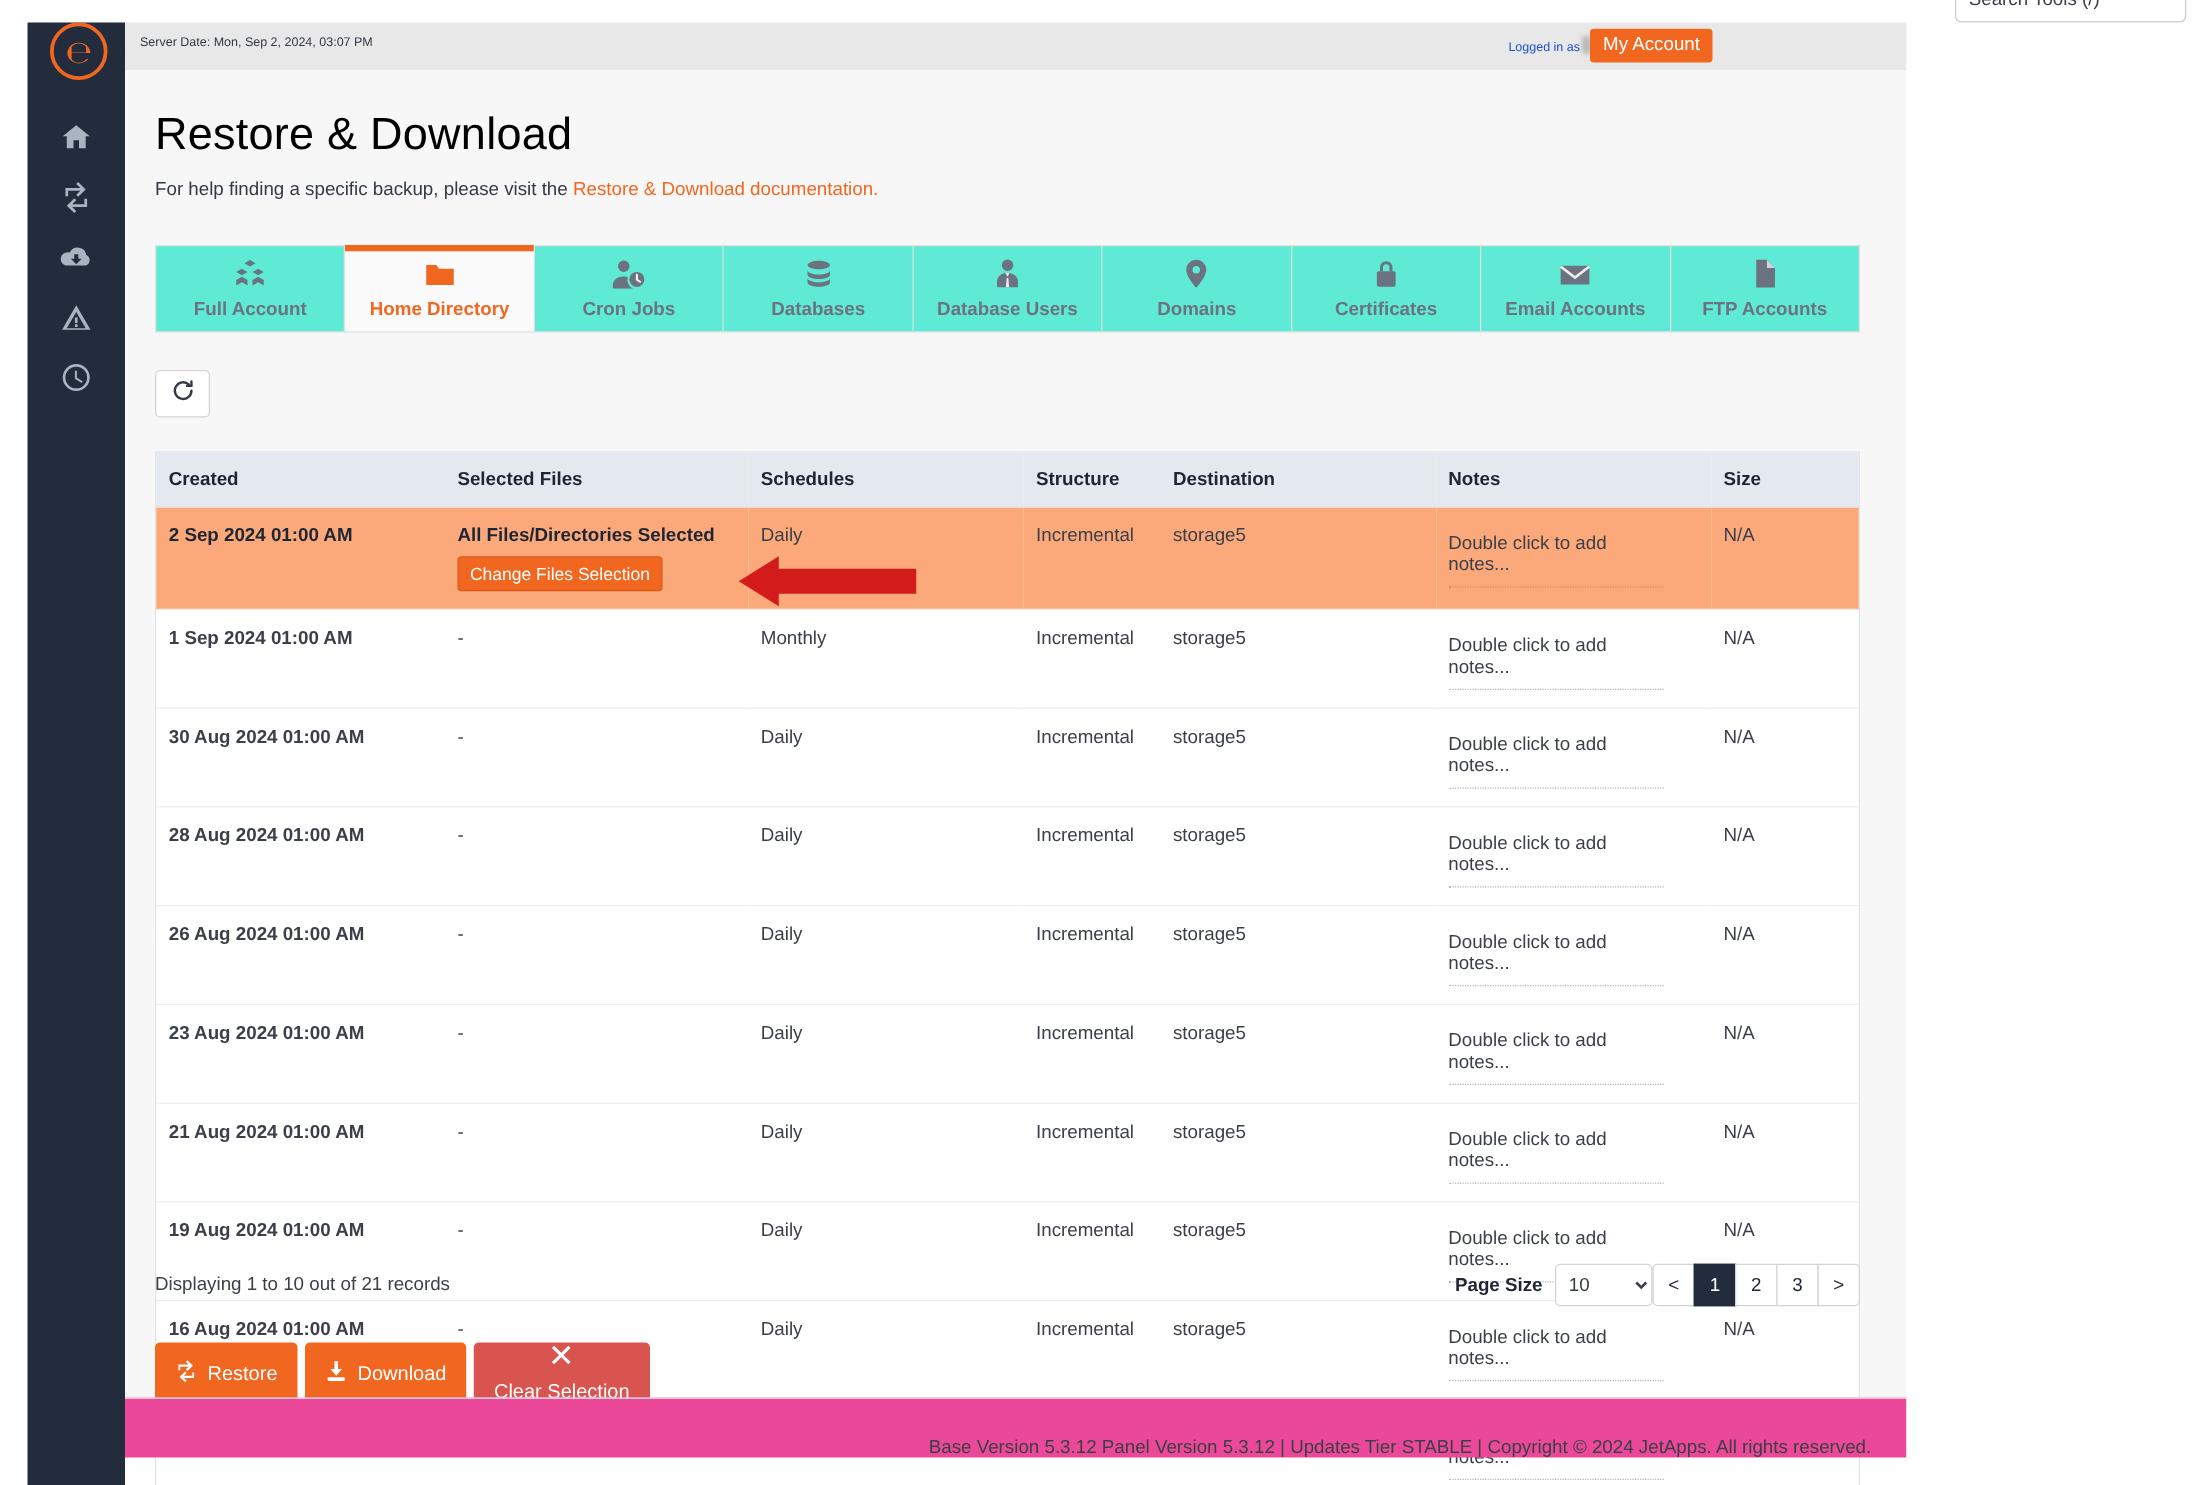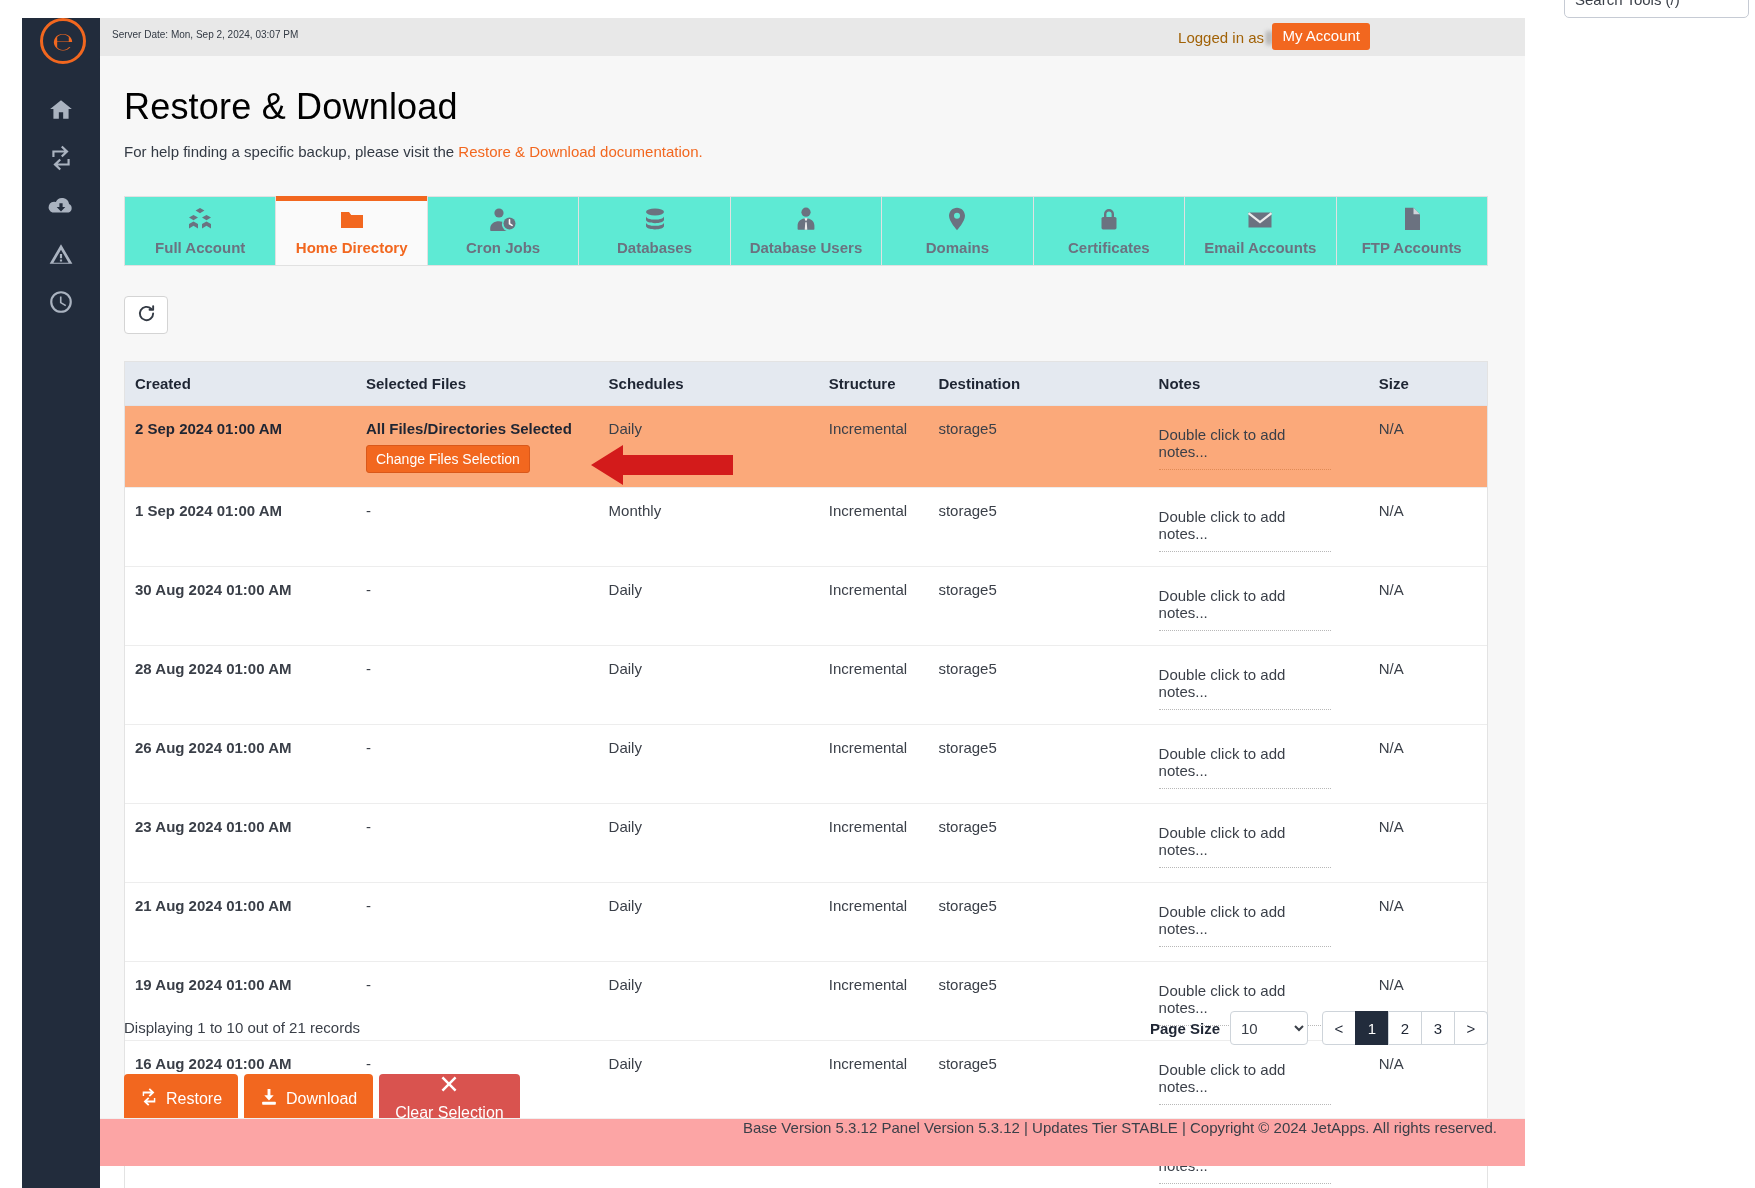--- a/index.html
+++ b/index.html
@@ -60,21 +60,21 @@
     position: absolute; left: 100px; top: 18px;
     width: 1425px; height: 38px;
     background: #e8e8e8;
   }
   .server-date {
     position: absolute; left: 12px; top: 11px;
     font-size: 10px; color: #333a44;
   }
   .logged-in {
     position: absolute; right: 217px; top: 11px;
-    font-size: 15px; color: #a16207; white-space: nowrap;
+    font-size: 10px; color: #1d4ed8; white-space: nowrap;
   }
   .blur-user {
     display:inline-block; width:42px; height:14px; vertical-align:-2px;
     margin-left:2px;
     background: linear-gradient(90deg,#9a9a9a,#cdcdcd 20%,#7d7d7d 45%,#d8d8d8 70%,#8a8a8a);
     filter: blur(2.2px); opacity:.85; border-radius:2px;
   }
   .my-account {
     position: absolute; right: 155px; top: 5px;
     background: #f2671f; color: #fff;
@@ -195,21 +195,20 @@
   }
   .pager {
     position: absolute; right: 37px; top: 955px;
     display: flex; align-items: center; gap: 0;
   }
   .pager .psize-label { font-size: 15px; font-weight: bold; color: #1e2533; margin-right: 10px; }
   .psize-select {
     width: 78px; height: 34px; font-size: 15px; color: #3a3f48;
     border: 1px solid #ced4da; border-radius: 4px; background: #fff;
     padding: 0 6px; font-family: "Liberation Sans", sans-serif;
-    margin-right: 14px;
   }
   .pg-btn {
     min-width: 34px; height: 34px; font-size: 15px;
     border: 1px solid #ced4da; background: #fff; color: #1e2533;
     display: flex; align-items: center; justify-content: center;
     cursor: pointer; margin-left: -1px;
     font-family: "Liberation Sans", sans-serif;
   }
   .pg-btn:first-of-type { border-radius: 4px 0 0 4px; margin-left: 0; }
   .pg-btn:last-of-type { border-radius: 0 4px 4px 0; }
@@ -223,22 +222,22 @@
     padding: 2px 16px; cursor: pointer;
     font-family: "Liberation Sans", sans-serif;
   }
   .btn-restore  { background: #f2671f; }
   .btn-download { background: #f2671f; }
   .btn-clear    { background: #d9534f; flex-direction: column; }
 
   
   .footer {
     position: absolute; left: 100px; top: 1118px;
-    width: 1425px; height: 48px; background: #fca5a5;
-    display: flex; align-items: flex-start; justify-content: flex-end;
+    width: 1425px; height: 48px; background: #ec4899;
+    display: flex; align-items: flex-end; justify-content: flex-end;
     padding-right: 28px;
     font-size: 15px; color: #3a3f48;
     border-top: 1px solid #f0f0f0;
   }
 </style>
 </head>
 <body>
 
 <div id="root">
 

